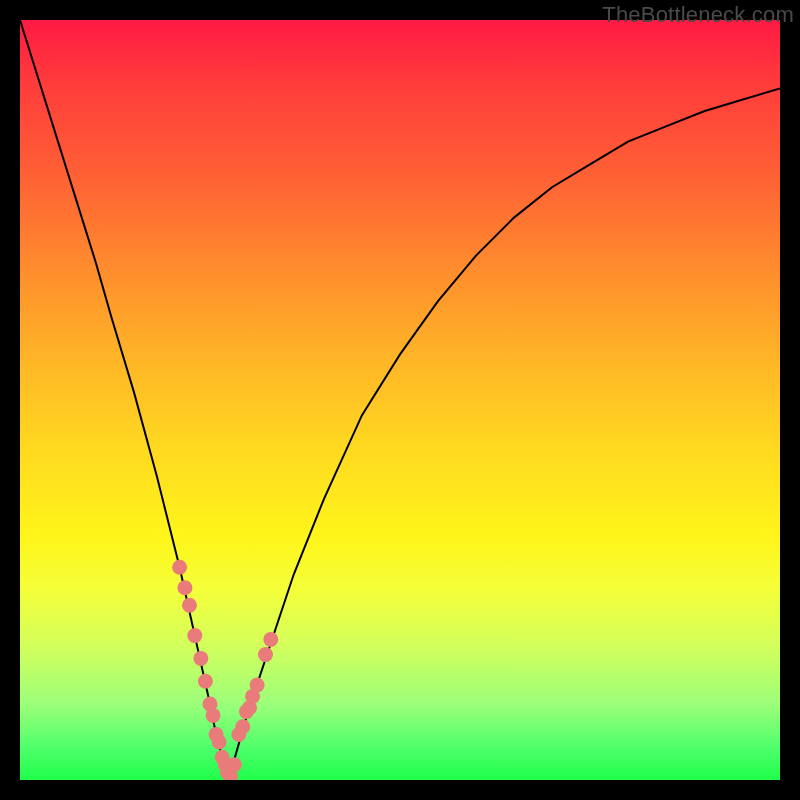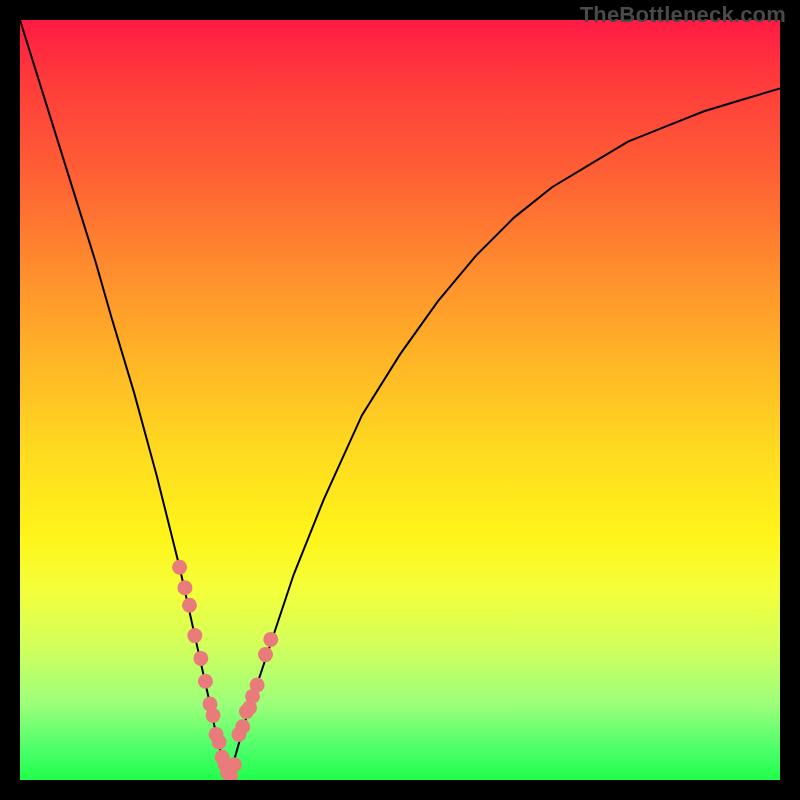--- a/index.html
+++ b/index.html
@@ -36,24 +36,24 @@
       #f4ff3a 75%,
       #d4ff5a 82%,
       #9cff7a 90%,
       #4cff6a 96%,
       #1fff4a 100%
     );
   }
   .watermark {
     position: absolute;
     top: 2px;
-    right: 14px;
+    right: 6px;
     color: #4a4a4a;
     font-size: 22px;
-    font-weight: 700;
+    font-weight: 400;
     letter-spacing: 0.2px;
     user-select: none;
   }
   svg.curve {
     position: absolute;
     top: 20px;
     left: 20px;
     width: 760px;
     height: 760px;
   }

